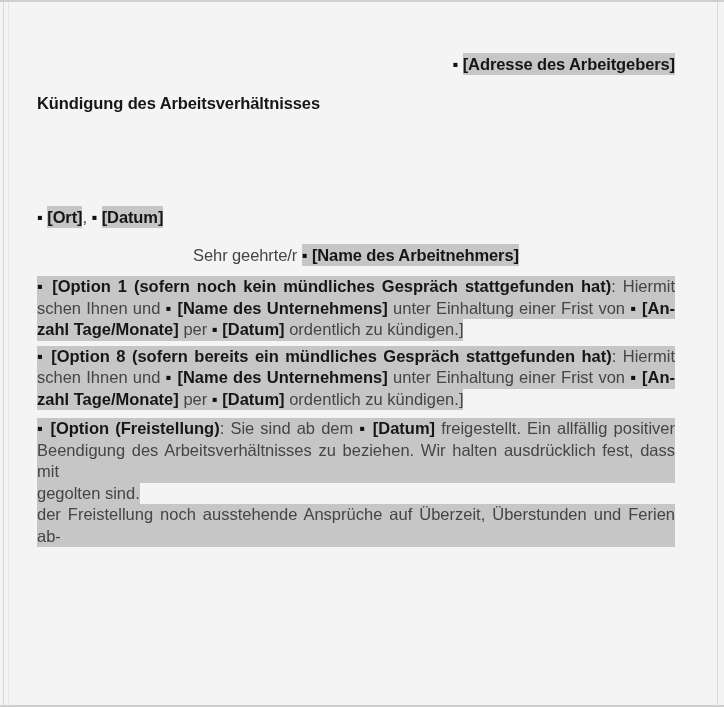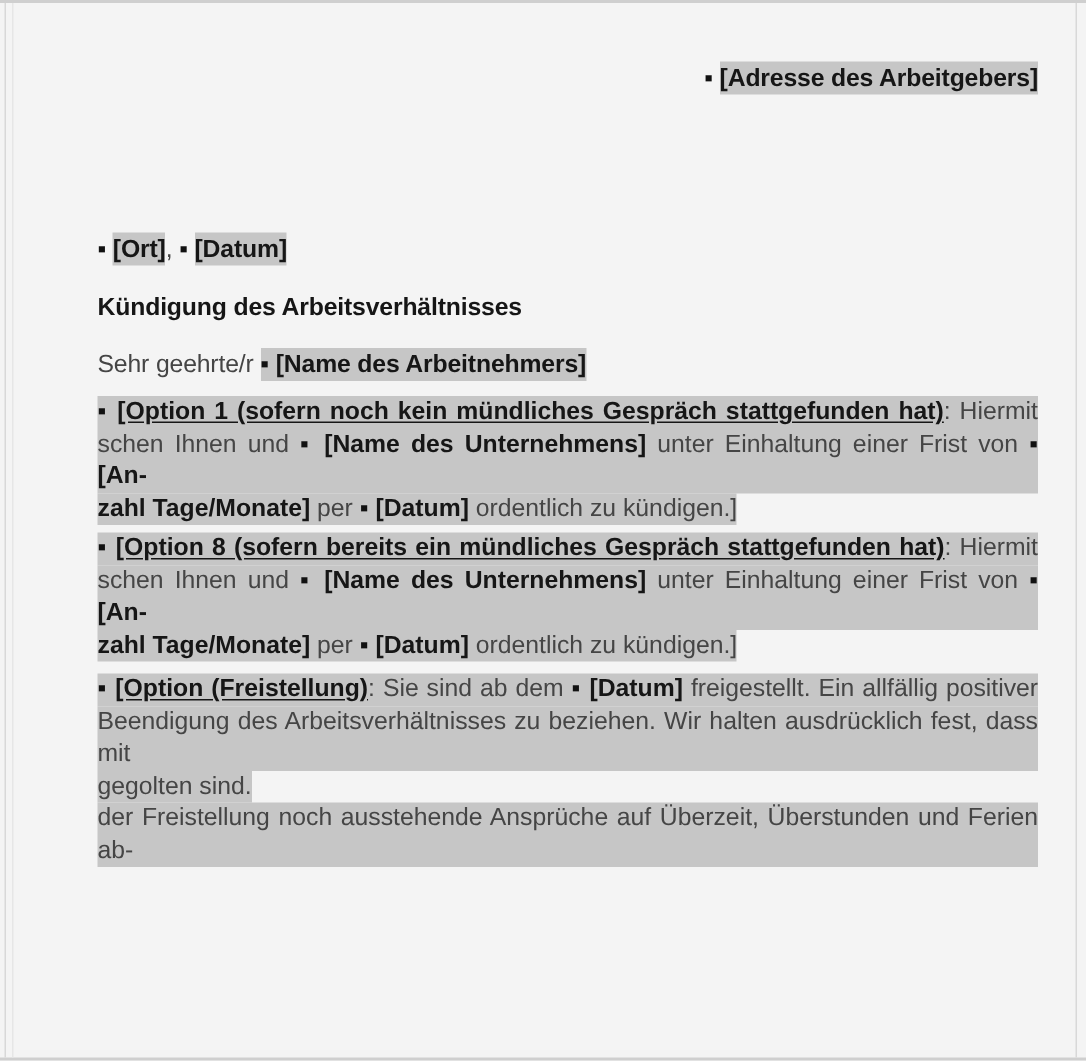--- a/index.html
+++ b/index.html
@@ -24,65 +24,64 @@
   }
   .page::before{ 
     content:"";position:absolute;top:0;bottom:0;left:3px;width:4px;
     border-left:1px solid #d8d8d8;border-right:1px solid #e6e6e6;
   }
   .page::after{ 
     content:"";position:absolute;top:0;bottom:0;right:6px;width:0;
     border-left:1px solid #d8d8d8;
   }
   .content{
-    position:absolute;top:0;left:0;right:0;
-    padding:4px 32px 0 37px;
-    margin-left:28px;
+    position:absolute;top:0;left:0;right:17px;
+    padding:16px 32px 0 37px;
   }
   .block{font-size:16.5px;color:var(--txt);}
   .line{
     line-height:20px;min-height:20px;
     letter-spacing:-0.1px;
   }
   
   .pline{line-height:21.5px;min-height:21.5px;}
   .just{text-align:justify;text-align-last:justify;}
   .bandfull{background:var(--hl);}
   .bandfit{background:var(--hl);width:max-content;max-width:100%;}
   .seg{white-space:pre-wrap;}
   .seg.p{color:var(--txt);}
   .seg.b{font-weight:bold;color:var(--bold);}
-  .seg.u{text-decoration:underline;text-underline-offset:2px;}
+  .seg.u{text-underline-offset:2px;}
   .seg.m{color:#111;font-weight:bold;}
   .seg.hl{background:var(--hl);padding:2px 0;}
   
   [data-name="employer-address"]{margin-top:36px;}
   [data-name="employer-address"] .line{text-align:right;}
   [data-name="registered-mail-label"]{margin-top:98px;}
   [data-name="employee-address"]{margin-top:17px;}
   [data-name="place-and-date"]{margin-top:94px;}
   [data-name="subject-line"]{margin-top:19px;}
-  [data-name="salutation"]{margin-top:18px;}
+  [data-name="salutation"]{margin-top:18px;text-align:center;}
   [data-name="option-1-paragraph"]{margin-top:11px;}
   [data-name="option-2-paragraph"]{margin-top:5px;}
   [data-name="option-3-paragraph"]{margin-top:8px;}
 </style>
 </head>
 <body data-name="document-window">
 
 <div class="page" data-name="document-page">
   <div class="content" data-name="letter-document">
       <div class="block" data-name="employer-address">
         <div class="line" data-name="text-line"><span class="seg m" data-name="field-marker-square">▪ </span><span class="seg b hl" data-name="placeholder-field">[Adresse des Arbeitgebers]</span></div>
       </div>
+      <div class="block" data-name="subject-line">
+        <div class="line" data-name="text-line"><span class="seg b" data-name="placeholder-field">Kündigung des Arbeitsverhältnisses</span></div>
+      </div>
       <div class="block" data-name="place-and-date">
         <div class="line" data-name="text-line"><span class="seg m" data-name="field-marker-square">▪ </span><span class="seg b hl" data-name="placeholder-field">[Ort]</span><span class="seg p" data-name="text-segment">, </span><span class="seg m" data-name="field-marker-square">▪ </span><span class="seg b hl" data-name="placeholder-field">[Datum]</span></div>
-      </div>
-      <div class="block" data-name="subject-line">
-        <div class="line" data-name="text-line"><span class="seg b" data-name="placeholder-field">Kündigung des Arbeitsverhältnisses</span></div>
       </div>
       <div class="block" data-name="salutation">
         <div class="line" data-name="text-line"><span class="seg p" data-name="text-segment">Sehr geehrte/r </span><span class="seg m hl" data-name="field-marker-square">▪ </span><span class="seg b hl" data-name="placeholder-field">[Name des Arbeitnehmers]</span></div>
       </div>
       <div class="block" data-name="option-1-paragraph">
         <div class="pline just bandfull" data-name="text-line"><span class="seg m" data-name="field-marker-square">▪ </span><span class="seg b u" data-name="option-heading-field">[Option 1 (sofern noch kein mündliches Gespräch stattgefunden hat)</span><span class="seg p" data-name="text-segment">: Hiermit</span></div>
         <div class="pline just bandfull" data-name="text-line"><span class="seg p" data-name="text-segment">schen Ihnen und </span><span class="seg m" data-name="field-marker-square">▪ </span><span class="seg b" data-name="placeholder-field">[Name des Unternehmens]</span><span class="seg p" data-name="text-segment"> unter Einhaltung einer Frist von </span><span class="seg m" data-name="field-marker-square">▪ </span><span class="seg b" data-name="placeholder-field">[An-</span></div>
         <div class="pline bandfit" data-name="text-line"><span class="seg b" data-name="placeholder-field">zahl Tage/Monate]</span><span class="seg p" data-name="text-segment"> per </span><span class="seg m" data-name="field-marker-square">▪ </span><span class="seg b" data-name="placeholder-field">[Datum]</span><span class="seg p" data-name="text-segment"> ordentlich zu kündigen.]</span></div>
       </div>
       <div class="block" data-name="option-2-paragraph">

